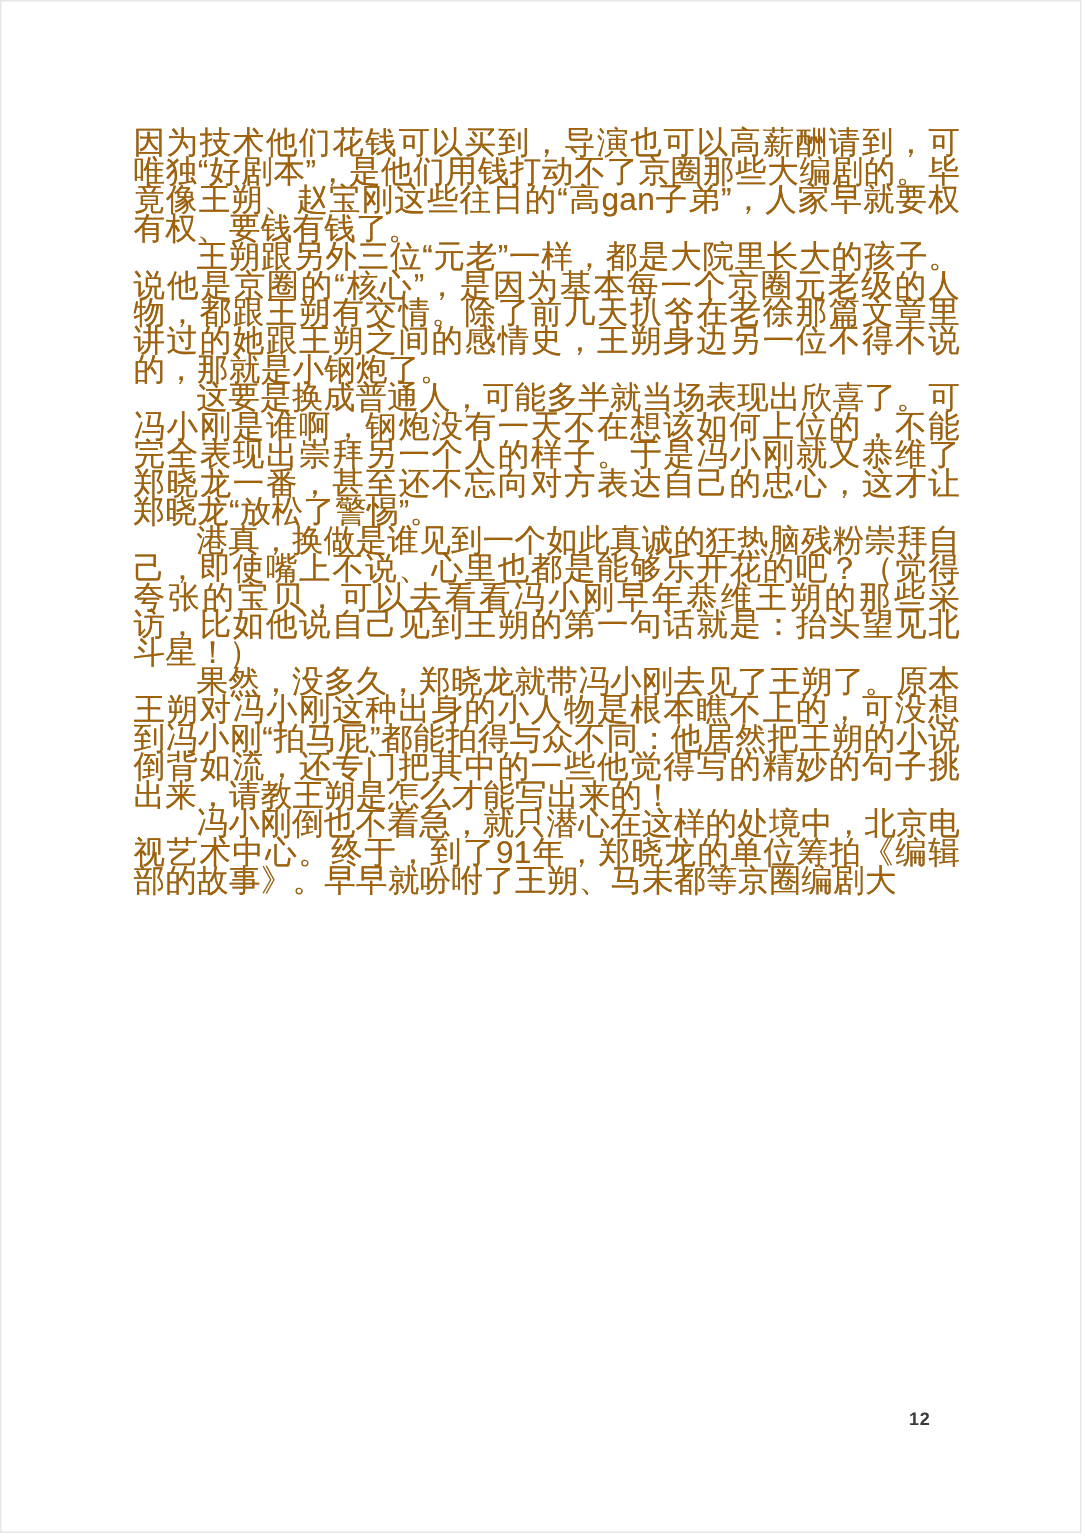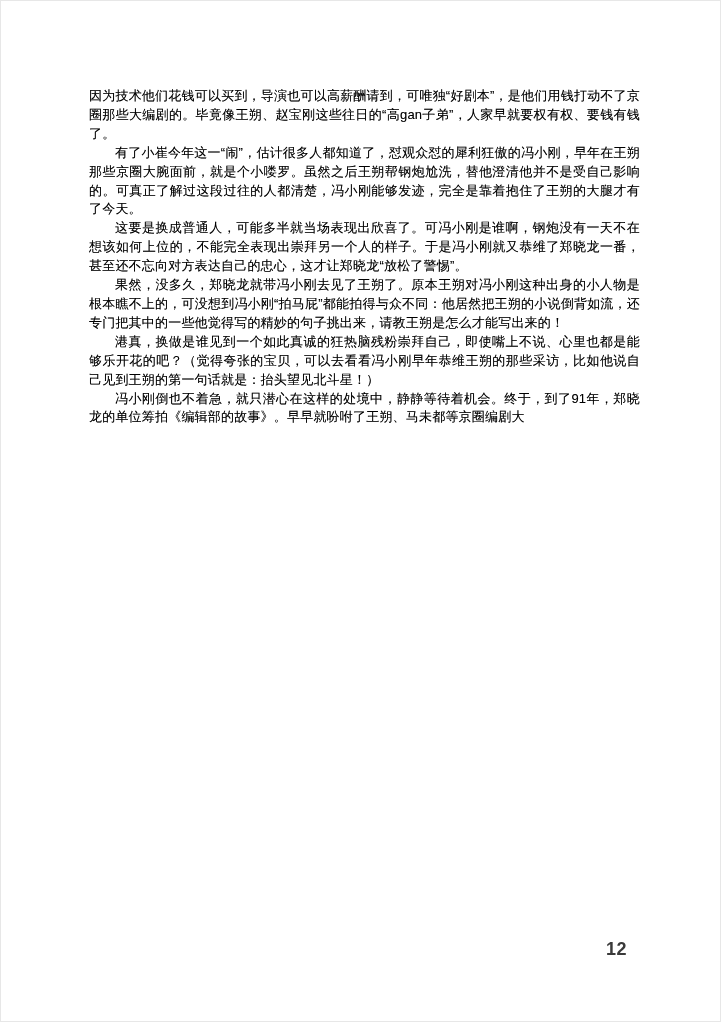--- a/index.html
+++ b/index.html
@@ -27,49 +27,49 @@
   .article-body {
     position: absolute;
     left: 88px;
     top: 86px;
     width: 551px;
   }
   .article-body p {
     margin: 0;
     padding: 0;
     text-indent: 2em;
-    font-size: 13px;
+    font-size: 21px;
     line-height: 18.9px;
     letter-spacing: 0.2px;
     text-align: justify;
     text-justify: inter-ideograph;
-    color: #000000;
+    color: #a16207;
     font-weight: 500;
     
     text-shadow: 0 0 0.4px rgba(70,70,70,0.55);
   }
   .article-body p:first-child {
     text-indent: 0;
   }
   .page-number {
     position: absolute;
     left: 605px;
     top: 938px;
-    font-size: 18px;
+    font-size: 12px;
     font-weight: 700;
     color: #3a3a3a;
     letter-spacing: 0.5px;
   }
 </style>
 </head>
 <body>
 
 <div class="page">
   <div class="article-body" id="article-body">
       <p>因为技术他们花钱可以买到，导演也可以高薪酬请到，可唯独“好剧本”，是他们用钱打动不了京圈那些大编剧的。毕竟像王朔、赵宝刚这些往日的“高gan子弟”，人家早就要权有权、要钱有钱了。</p>
-      <p>有了小崔今年这一“闹”，估计很多人都知道了，怼观众怼的犀利狂傲的冯小刚，早年在王朔那些京圈大腕面前，就是个小喽罗。虽然之后王朔帮钢炮尬洗，替他澄清他并不是受自己影响的。可真正了解过这段过往的人都清楚，冯小刚能够发迹，完全是靠着抱住了王朔的大腿才有了今天。</p>
+      <p>王朔跟另外三位“元老”一样，都是大院里长大的孩子。说他是京圈的“核心”，是因为基本每一个京圈元老级的人物，都跟王朔有交情。除了前几天扒爷在老徐那篇文章里讲过的她跟王朔之间的感情史，王朔身边另一位不得不说的，那就是小钢炮了。</p>
       <p>这要是换成普通人，可能多半就当场表现出欣喜了。可冯小刚是谁啊，钢炮没有一天不在想该如何上位的，不能完全表现出崇拜另一个人的样子。于是冯小刚就又恭维了郑晓龙一番，甚至还不忘向对方表达自己的忠心，这才让郑晓龙“放松了警惕”。</p>
+      <p>港真，换做是谁见到一个如此真诚的狂热脑残粉崇拜自己，即使嘴上不说、心里也都是能够乐开花的吧？（觉得夸张的宝贝，可以去看看冯小刚早年恭维王朔的那些采访，比如他说自己见到王朔的第一句话就是：抬头望见北斗星！）</p>
       <p>果然，没多久，郑晓龙就带冯小刚去见了王朔了。原本王朔对冯小刚这种出身的小人物是根本瞧不上的，可没想到冯小刚“拍马屁”都能拍得与众不同：他居然把王朔的小说倒背如流，还专门把其中的一些他觉得写的精妙的句子挑出来，请教王朔是怎么才能写出来的！</p>
-      <p>港真，换做是谁见到一个如此真诚的狂热脑残粉崇拜自己，即使嘴上不说、心里也都是能够乐开花的吧？（觉得夸张的宝贝，可以去看看冯小刚早年恭维王朔的那些采访，比如他说自己见到王朔的第一句话就是：抬头望见北斗星！）</p>
-      <p>冯小刚倒也不着急，就只潜心在这样的处境中，静静等待着机会。终于，到了91年，郑晓龙的单位筹拍《编辑部的故事》。早早就吩咐了王朔、马未都等京圈编剧大</p>
+      <p>冯小刚倒也不着急，就只潜心在这样的处境中，北京电视艺术中心。终于，到了91年，郑晓龙的单位筹拍《编辑部的故事》。早早就吩咐了王朔、马未都等京圈编剧大</p>
     </div>
   <div class="page-number">12</div>
 </div>
 
 </body></html>

